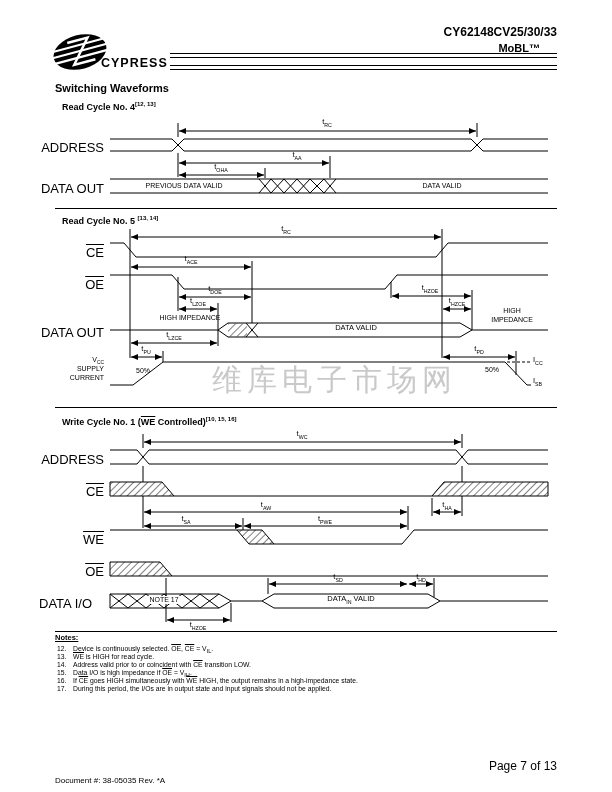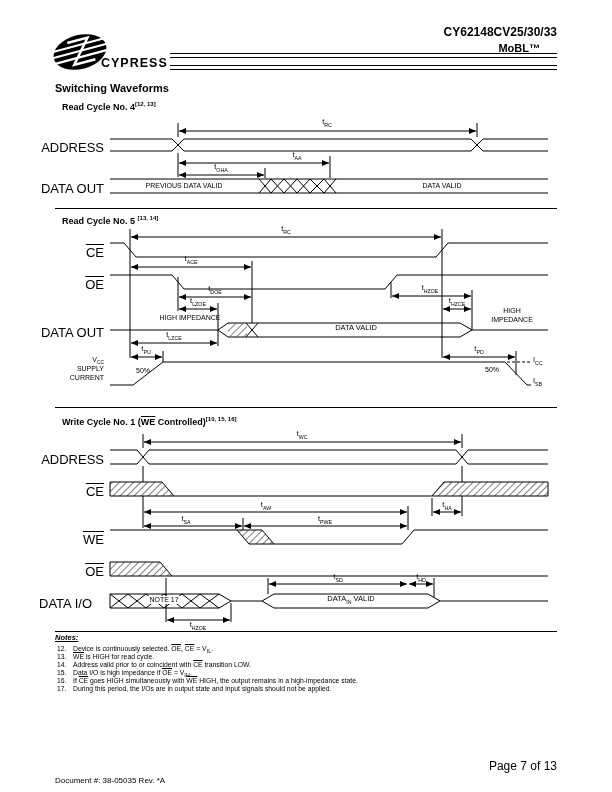--- a/index.html
+++ b/index.html
@@ -157,25 +157,26 @@
   <div class="lbl ctr tlab" style="left:186px;top:515px;">t<sub>SA</sub></div>
   <div class="lbl ctr tlab" style="left:325px;top:515px;">t<sub>PWE</sub></div>
   <div class="lbl ctr tlab" style="left:338px;top:573px;">t<sub>SD</sub></div>
   <div class="lbl ctr tlab" style="left:421px;top:573px;">t<sub>HD</sub></div>
   <div class="lbl ctr tlab" style="left:198px;top:621px;">t<sub>HZOE</sub></div>
   <div class="lbl ctr rlab" style="left:164px;top:596px;background:#fff;padding:0 2px;">NOTE 17</div>
   <div class="lbl ctr tlab" style="left:351px;top:595px;">DATA<sub>IN</sub> VALID</div>
 
   <div class="rule" style="left:55px;top:631px;width:502px;"></div>
 
-  <div class="lbl" style="left:55px;top:634px;font-size:7.5px;font-weight:bold;text-decoration:underline;font-style:italic;">Notes:</div>
+  <div class="lbl" style="left:55px;top:634px;font-size:7.5px;font-weight:bold;text-decoration:underline;">Notes:</div>
   <div class="note-row" style="top:645px;"><span class="note-num">12.</span><span>Device is continuously selected. <span class="ov">OE</span>, <span class="ov">CE</span> = V<sub>IL</sub>.</span></div>
   <div class="note-row" style="top:653px;"><span class="note-num">13.</span><span><span class="ov">WE</span> is HIGH for read cycle.</span></div>
   <div class="note-row" style="top:661px;"><span class="note-num">14.</span><span>Address valid prior to or coincident with <span class="ov">CE</span> transition LOW.</span></div>
   <div class="note-row" style="top:669px;"><span class="note-num">15.</span><span>Data I/O is high impedance if <span class="ov">OE</span> = V<sub>IH</sub>.</span></div>
   <div class="note-row" style="top:677px;"><span class="note-num">16.</span><span>If <span class="ov">CE</span> goes HIGH simultaneously with <span class="ov">WE</span> HIGH, the output remains in a high-impedance state.</span></div>
   <div class="note-row" style="top:685px;"><span class="note-num">17.</span><span>During this period, the I/Os are in output state and input signals should not be applied.</span></div>
 
   <div class="lbl" style="left:55px;top:760px;font-size:8px;margin-top:16px;">Document #: 38-05035 Rev. *A</div>
   <div class="lbl rt" style="left:557px;top:760px;font-size:12px;text-align:right;">Page 7 of 13</div>
 
+  <div class="wm">维库电子市场网</div>
 
 </div>
 
 </body></html>

